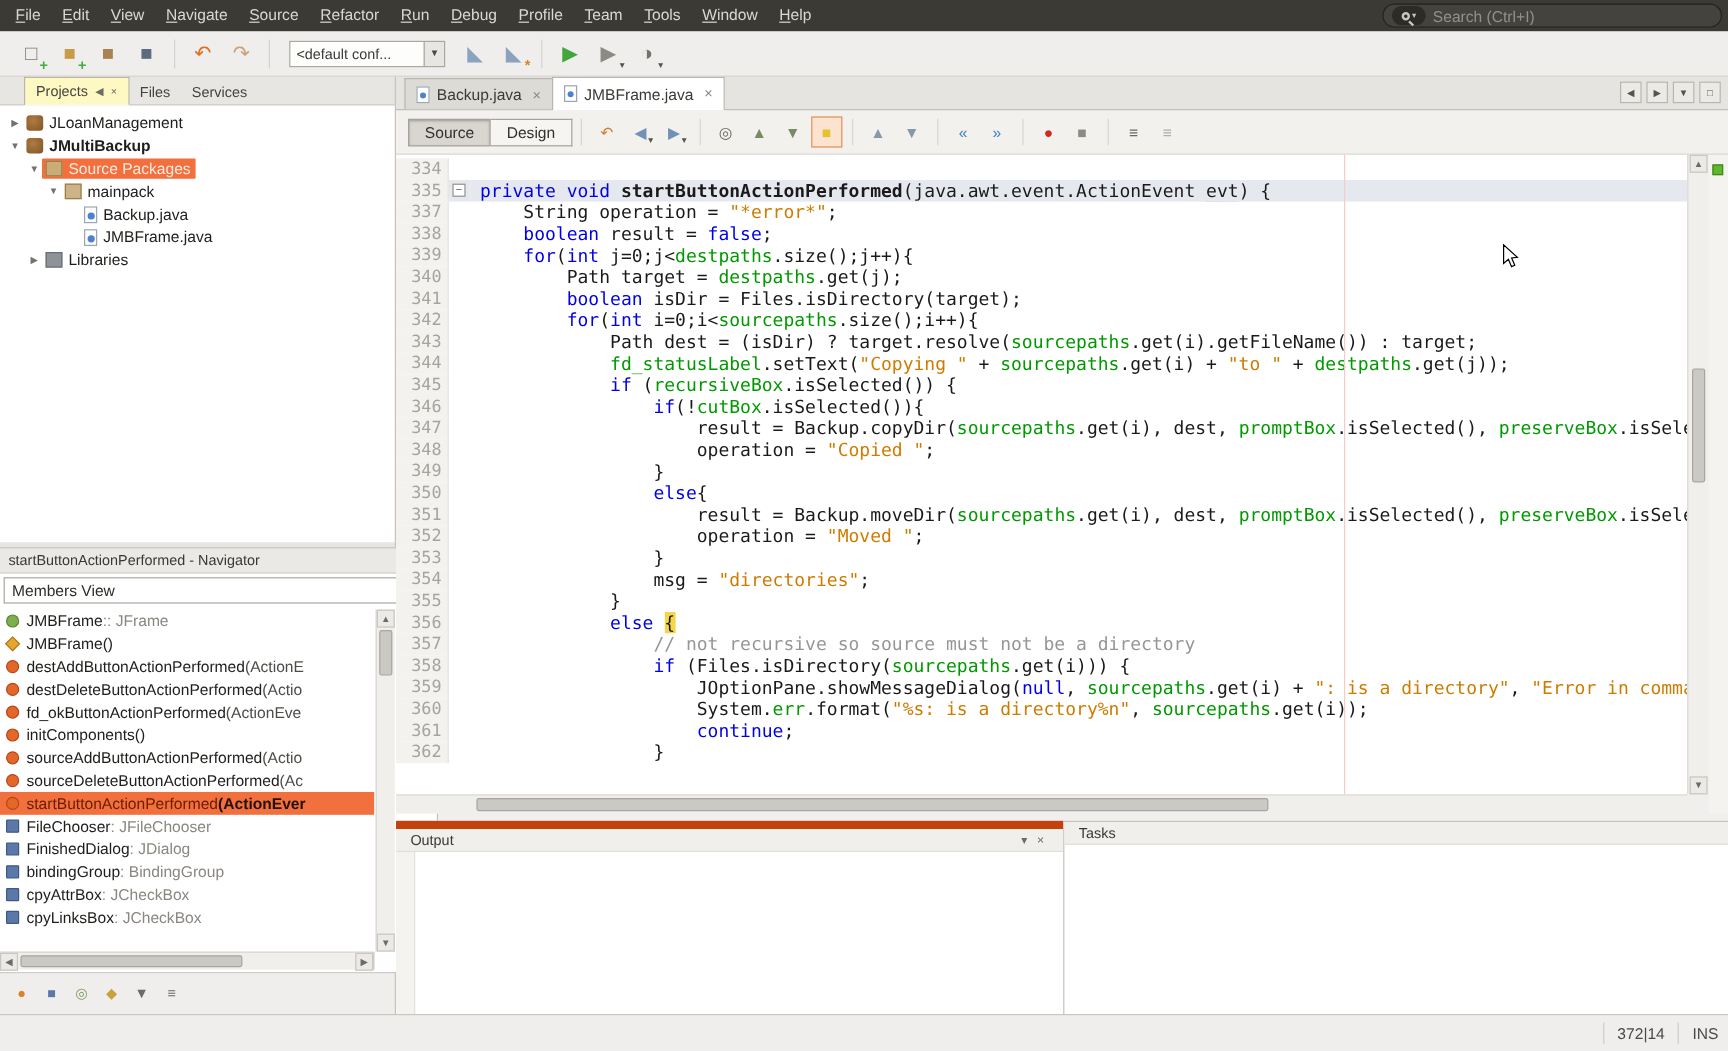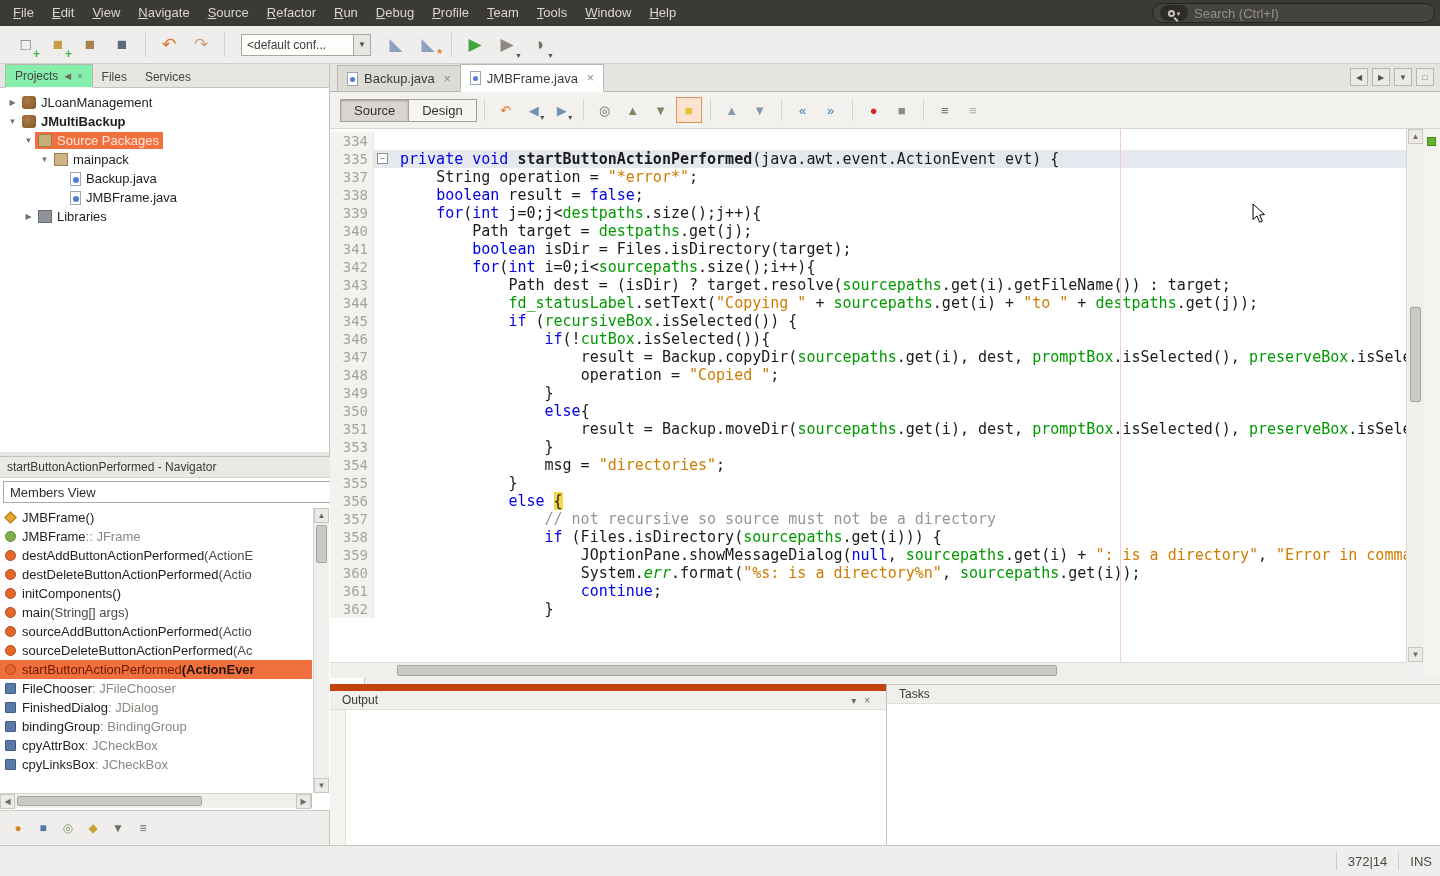--- a/index.html
+++ b/index.html
@@ -26,21 +26,21 @@
 .ti .badge{position:absolute;right:1px;bottom:0;font-size:12px;font-weight:bold;line-height:1}
 .ti .drop,.etb .drop{position:absolute;right:0;bottom:1px;font-size:7px;color:#55534e;line-height:1}
 .tsep{width:1px;height:24px;background:#d4d2cd;margin:0 7px;flex:none}
 #config-combo{width:130px;height:22px;background:#fdfdfc;border:1px solid #a9a79f;display:flex;align-items:center;margin:0 9px;font-size:12px;color:#3c3b37;flex:none}
 #config-combo .val{flex:1;padding:0 5px;white-space:nowrap;overflow:hidden}
 #config-combo .arrow{width:17px;height:100%;border-left:1px solid #a9a79f;background:#e8e6e2;display:flex;align-items:center;justify-content:center;font-size:8px;color:#4b4945}
 
 
 #left-tabs{position:absolute;left:0;top:64px;width:330px;height:24px;background:#e8e6e2;border-bottom:1px solid #c6c3bd;border-right:1px solid #c6c3bd;display:flex;align-items:flex-end}
 .ptab{padding:3px 9px;font-size:12px;color:#45433f;display:flex;align-items:center;gap:6px;height:21px}
-.ptab.active{background:#86efac;border:1px solid #b9b6b0;border-bottom:1px solid #f8f7f5;height:24px;margin-bottom:-1px;margin-left:5px}
+.ptab.active{background:#fef9c3;border:1px solid #b9b6b0;border-bottom:1px solid #f8f7f5;height:24px;margin-bottom:-1px;margin-left:20px}
 .mini-ctl{font-size:9px;color:#6e6b65;line-height:1}
 
 #projects-tree{position:absolute;left:0;top:88px;width:330px;height:364px;background:#fff;border-right:1px solid #c6c3bd;overflow:hidden;padding-top:5px}
 .tree-row{height:19px;display:flex;align-items:center;font-size:13px;color:#1f1e1b;white-space:nowrap}
 .tw-arrow{width:13px;font-size:8px;color:#75726c;text-align:center;flex:none}
 .sel-wrap{display:flex;align-items:center;padding:1px 4px 1px 1px;border-radius:1px}
 .tree-row.selected .sel-wrap{background:#f26f3e;color:#ffe9de}
 .tree-ic{width:14px;height:13px;flex:none;margin:0 5px 0 2px;position:relative}
 .ic-project{background:radial-gradient(circle at 40% 35%,#b07b42,#7d5526);border-radius:3px}
 .ic-source-root{background:#c9ad77;border:1px solid #9a7d49}
@@ -104,21 +104,21 @@
 #code{position:absolute;left:330px;top:129px;width:1076px;height:533px;background:#fff;overflow:hidden}
 #code-lines{position:absolute;left:0;top:3px;right:0}
 .cl{height:18px;display:flex;white-space:pre;font-family:"DejaVu Sans Mono",monospace;font-size:15px;line-height:18px}
 .cl .gut{width:44px;flex:none;text-align:right;padding-right:5px;color:#a5a49f;font-size:14px;background:#f3f2ef;border-right:1px solid #e6e4e0}
 .cl .fold{width:18px;flex:none;position:relative}
 .fold-box{position:absolute;left:3px;top:3px;width:11px;height:11px;border:1px solid #908d87;background:#fff;font-size:9px;line-height:9px;text-align:center;color:#55534e;font-family:"Liberation Sans",sans-serif}
 .cl .txt{flex:1;padding-left:8px;color:#1a1a1a;overflow:hidden}
 .cl.current .txt,.cl.current .fold{background:#e5e8ee}
 #margin-line{position:absolute;left:790px;top:0;bottom:0;width:1px;background:#f4ccc8;pointer-events:none}
 .t-p{color:#1a1a1a}.t-k{color:#0000e6}.t-s{color:#ce7b00}.t-c{color:#969696}.t-f{color:#009900}
-.t-d{font-weight:bold;color:#1a1a1a}.t-im{color:#1a1a1a}.t-sf{font-style:italic;color:#009900}
+.t-d{font-weight:bold;color:#1a1a1a}.t-im{color:#1a1a1a}.t-sf{color:#009900}
 .t-m{background:#f3d64b}.t-u{border-bottom:1px dotted #8f8d88}
 
 #h-scroll{left:330px;top:662px;width:1076px;height:16px;border-top:1px solid #dcdad5}
 #v-scroll{left:1406px;top:129px;width:17px;height:533px;border-left:1px solid #dcdad5}
 #stripe{position:absolute;left:1424px;top:129px;width:16px;height:549px;background:#f4f3f0}
 .ok-badge{position:absolute;left:3px;top:8px;width:9px;height:9px;background:#62b52e;border:1px solid #3f8a1a}
 
 
 #output-panel{position:absolute;left:330px;top:684px;width:556px;height:182px;background:#fff;border-top:7px solid #c2410c}
 #tasks-panel{position:absolute;left:886px;top:684px;width:554px;height:161px;background:#fff;border-top:1px solid #c6c3bd;border-left:1px solid #c6c3bd}
@@ -280,46 +280,46 @@
     <span class="nav-title">startButtonActionPerformed - Navigator</span>
     <span class="nav-ctl">◀</span>
     <span class="nav-ctl">×</span>
   </div>
   <div id="nav-combo">
     <span class="val">Members View</span>
     <span class="arrow">▼</span>
   </div>
   <div id="nav-list">
       <div class="nav-row">
-        <span class="nic nic-constructor"></span>
-        <span class="nm">JMBFrame()</span>
-      </div>
-      <div class="nav-row">
         <span class="nic nic-class"></span>
         <span class="nm">JMBFrame</span>
         <span class="sfx"> :: JFrame</span>
       </div>
       <div class="nav-row">
+        <span class="nic nic-constructor"></span>
+        <span class="nm">JMBFrame()</span>
+      </div>
+      <div class="nav-row">
         <span class="nic nic-method"></span>
         <span class="nm">destAddButtonActionPerformed</span>
         <span class="pr">(ActionE</span>
       </div>
       <div class="nav-row">
         <span class="nic nic-method"></span>
         <span class="nm">destDeleteButtonActionPerformed</span>
         <span class="pr">(Actio</span>
       </div>
       <div class="nav-row">
         <span class="nic nic-method"></span>
+        <span class="nm">fd_okButtonActionPerformed</span>
+        <span class="pr">(ActionEve</span>
+      </div>
+      <div class="nav-row">
+        <span class="nic nic-method"></span>
         <span class="nm">initComponents()</span>
-      </div>
-      <div class="nav-row">
-        <span class="nic nic-method"></span>
-        <span class="nm">main</span>
-        <span class="pr">(String[] args)</span>
       </div>
       <div class="nav-row">
         <span class="nic nic-method"></span>
         <span class="nm">sourceAddButtonActionPerformed</span>
         <span class="pr">(Actio</span>
       </div>
       <div class="nav-row">
         <span class="nic nic-method"></span>
         <span class="nm">sourceDeleteButtonActionPerformed</span>
         <span class="pr">(Ac</span>
@@ -470,20 +470,21 @@
       <div class="cl"><span class="gut">342</span><span class="fold"></span><span class="txt"><span class="t-p">        </span><span class="t-k">for</span><span class="t-p">(</span><span class="t-k">int</span><span class="t-p"> i=0;i&lt;</span><span class="t-f">sourcepaths</span><span class="t-p">.size();i++){</span></span></div>
       <div class="cl"><span class="gut">343</span><span class="fold"></span><span class="txt"><span class="t-p">            </span><span class="t-p">Path dest = (isDir) ? target.resolve(</span><span class="t-f">sourcepaths</span><span class="t-p">.get(i).getFileName()) : target;</span></span></div>
       <div class="cl"><span class="gut">344</span><span class="fold"></span><span class="txt"><span class="t-p">            </span><span class="t-f">fd_statusLabel</span><span class="t-p">.setText(</span><span class="t-s">"Copying "</span><span class="t-p"> + </span><span class="t-f">sourcepaths</span><span class="t-p">.get(i) + </span><span class="t-s">"to "</span><span class="t-p"> + </span><span class="t-f">destpaths</span><span class="t-p">.get(j));</span></span></div>
       <div class="cl"><span class="gut">345</span><span class="fold"></span><span class="txt"><span class="t-p">            </span><span class="t-k">if</span><span class="t-p"> (</span><span class="t-f">recursiveBox</span><span class="t-p">.isSelected()) {</span></span></div>
       <div class="cl"><span class="gut">346</span><span class="fold"></span><span class="txt"><span class="t-p">                </span><span class="t-k">if</span><span class="t-p">(!</span><span class="t-f">cutBox</span><span class="t-p">.isSelected()){</span></span></div>
       <div class="cl"><span class="gut">347</span><span class="fold"></span><span class="txt"><span class="t-p">                    </span><span class="t-p">result = Backup.</span><span class="t-im">copyDir</span><span class="t-p">(</span><span class="t-f">sourcepaths</span><span class="t-p">.get(i), dest, </span><span class="t-f">promptBox</span><span class="t-p">.isSelected(), </span><span class="t-f">preserveBox</span><span class="t-p">.isSele</span></span></div>
       <div class="cl"><span class="gut">348</span><span class="fold"></span><span class="txt"><span class="t-p">                    </span><span class="t-p">operation = </span><span class="t-s">"Copied "</span><span class="t-p">;</span></span></div>
       <div class="cl"><span class="gut">349</span><span class="fold"></span><span class="txt"><span class="t-p">                </span><span class="t-p">}</span></span></div>
       <div class="cl"><span class="gut">350</span><span class="fold"></span><span class="txt"><span class="t-p">                </span><span class="t-k">else</span><span class="t-p">{</span></span></div>
       <div class="cl"><span class="gut">351</span><span class="fold"></span><span class="txt"><span class="t-p">                    </span><span class="t-p">result = Backup.</span><span class="t-im">moveDir</span><span class="t-p">(</span><span class="t-f">sourcepaths</span><span class="t-p">.get(i), dest, </span><span class="t-f">promptBox</span><span class="t-p">.isSelected(), </span><span class="t-f">preserveBox</span><span class="t-p">.isSele</span></span></div>
+      <div class="cl"><span class="gut">352</span><span class="fold"></span><span class="txt"><span class="t-p">                    </span><span class="t-p">operation = </span><span class="t-s">"Moved "</span><span class="t-p">;</span></span></div>
       <div class="cl"><span class="gut">353</span><span class="fold"></span><span class="txt"><span class="t-p">                </span><span class="t-p">}</span></span></div>
       <div class="cl"><span class="gut">354</span><span class="fold"></span><span class="txt"><span class="t-p">                </span><span class="t-p">msg = </span><span class="t-s">"directories"</span><span class="t-p">;</span></span></div>
       <div class="cl"><span class="gut">355</span><span class="fold"></span><span class="txt"><span class="t-p">            </span><span class="t-p">}</span></span></div>
       <div class="cl"><span class="gut">356</span><span class="fold"></span><span class="txt"><span class="t-p">            </span><span class="t-k">else</span><span class="t-p"> </span><span class="t-m">{</span></span></div>
       <div class="cl"><span class="gut">357</span><span class="fold"></span><span class="txt"><span class="t-p">                </span><span class="t-c">// not recursive so source must not be a directory</span></span></div>
       <div class="cl"><span class="gut">358</span><span class="fold"></span><span class="txt"><span class="t-p">                </span><span class="t-k">if</span><span class="t-p"> (Files.</span><span class="t-im">isDirectory</span><span class="t-p">(</span><span class="t-f">sourcepaths</span><span class="t-p">.get(i))) {</span></span></div>
       <div class="cl"><span class="gut">359</span><span class="fold"></span><span class="txt"><span class="t-p">                    </span><span class="t-p">JOptionPane.</span><span class="t-im">showMessageDialog</span><span class="t-p">(</span><span class="t-k">null</span><span class="t-p">, </span><span class="t-f">sourcepaths</span><span class="t-p">.get(i) + </span><span class="t-s">": is a directory"</span><span class="t-p">, </span><span class="t-s">"Error in comma</span></span></div>
       <div class="cl"><span class="gut">360</span><span class="fold"></span><span class="txt"><span class="t-p">                    </span><span class="t-p">System.</span><span class="t-sf">err</span><span class="t-p">.format(</span><span class="t-s">"%s: is a directory%n"</span><span class="t-p">, </span><span class="t-f">sourcepaths</span><span class="t-p">.get(i));</span></span></div>
       <div class="cl"><span class="gut">361</span><span class="fold"></span><span class="txt"><span class="t-p">                    </span><span class="t-k">continue</span><span class="t-p">;</span></span></div>
       <div class="cl"><span class="gut">362</span><span class="fold"></span><span class="txt"><span class="t-p">                </span><span class="t-p">}</span></span></div>

